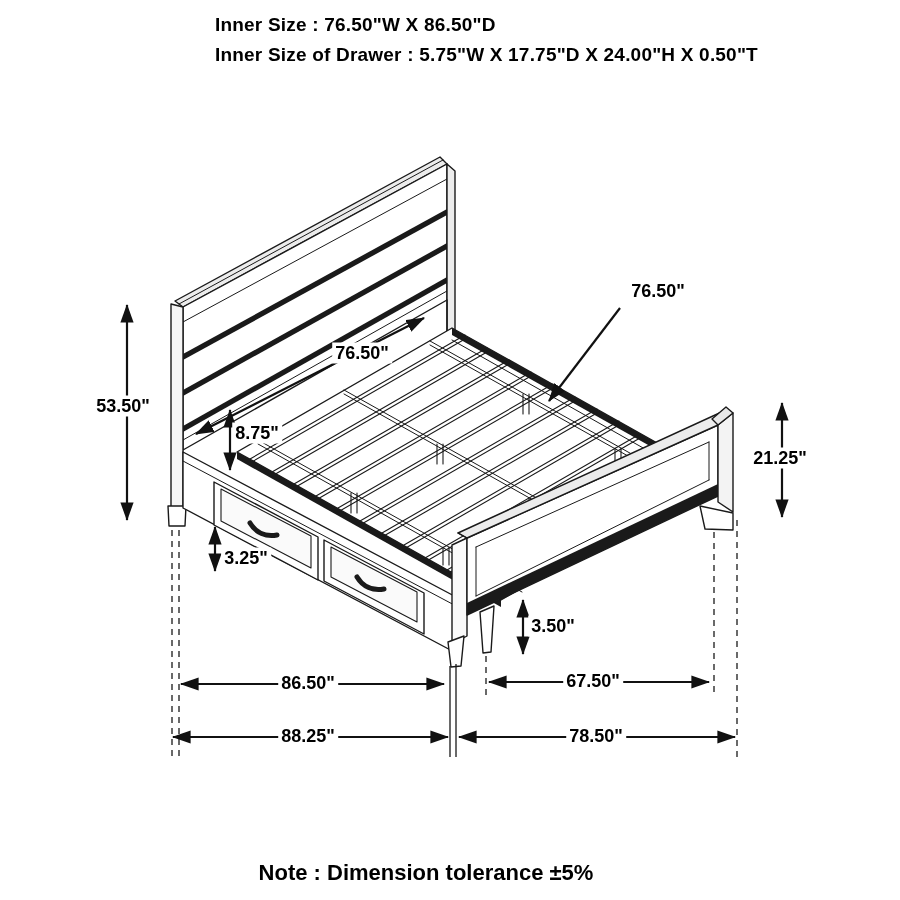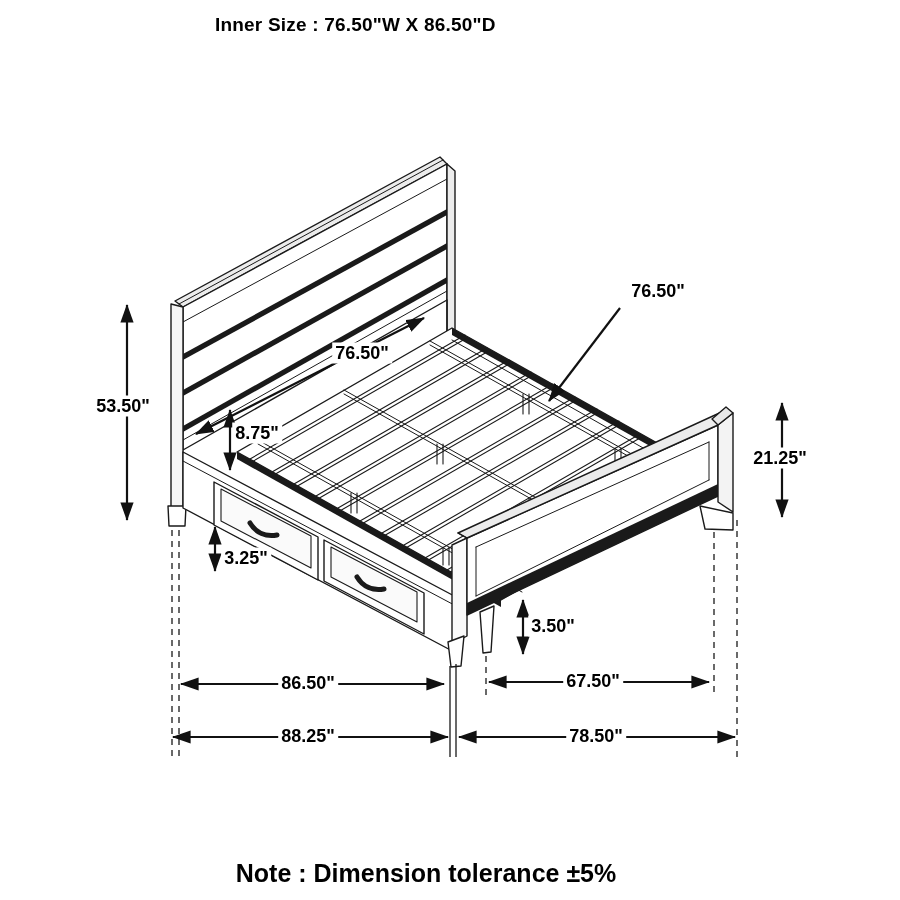--- a/index.html
+++ b/index.html
@@ -13,21 +13,21 @@
     position:absolute;font-weight:bold;font-size:19px;line-height:22px;
     white-space:nowrap;letter-spacing:.2px;
   }
   .dim-label{
     position:absolute;transform:translate(-50%,-50%);
     background:#fff;padding:0 3px;font-weight:bold;font-size:18px;
     white-space:nowrap;
   }
   .note{
     position:absolute;transform:translate(-50%,-50%);
-    font-weight:bold;font-size:25px;white-space:nowrap;
+    font-weight:bold;font-size:22px;white-space:nowrap;
   }
 </style>
 </head>
 <body>
 
 <div id="stage">
 
   <svg width="900" height="900" viewBox="0 0 900 900">
     <defs>
       <marker id="ah" orient="auto-start-reverse" markerWidth="9" markerHeight="8" refX="8" refY="3" markerUnits="strokeWidth">
@@ -115,20 +115,21 @@
       <line x1="215" y1="527" x2="215" y2="571" marker-start="url(#ah)" marker-end="url(#ah)"></line>
       <line x1="523" y1="600" x2="523" y2="654" marker-start="url(#ah)" marker-end="url(#ah)"></line>
       <line x1="181" y1="684" x2="444" y2="684" marker-start="url(#ah)" marker-end="url(#ah)"></line>
       <line x1="489" y1="682" x2="709" y2="682" marker-start="url(#ah)" marker-end="url(#ah)"></line>
       <line x1="173" y1="737" x2="448" y2="737" marker-start="url(#ah)" marker-end="url(#ah)"></line>
       <line x1="459" y1="737" x2="735" y2="737" marker-start="url(#ah)" marker-end="url(#ah)"></line>
     </g>
   </svg>
 
   <div class="hdr" style="left:215px;top:14px">Inner Size : 76.50"W X 86.50"D</div>
+  <div class="hdr" style="left:215px;top:44px">Inner Size of Drawer : 5.75"W X 17.75"D X 24.00"H X 0.50"T</div>
 
   <div class="dim-label" style="left:658px;top:291px">76.50"</div>
   <div class="dim-label" style="left:362px;top:353px">76.50"</div>
   <div class="dim-label" style="left:123px;top:406px">53.50"</div>
   <div class="dim-label" style="left:257px;top:433px">8.75"</div>
   <div class="dim-label" style="left:780px;top:458px">21.25"</div>
   <div class="dim-label" style="left:246px;top:558px">3.25"</div>
   <div class="dim-label" style="left:553px;top:626px">3.50"</div>
   <div class="dim-label" style="left:308px;top:683px">86.50"</div>
   <div class="dim-label" style="left:593px;top:681px">67.50"</div>

